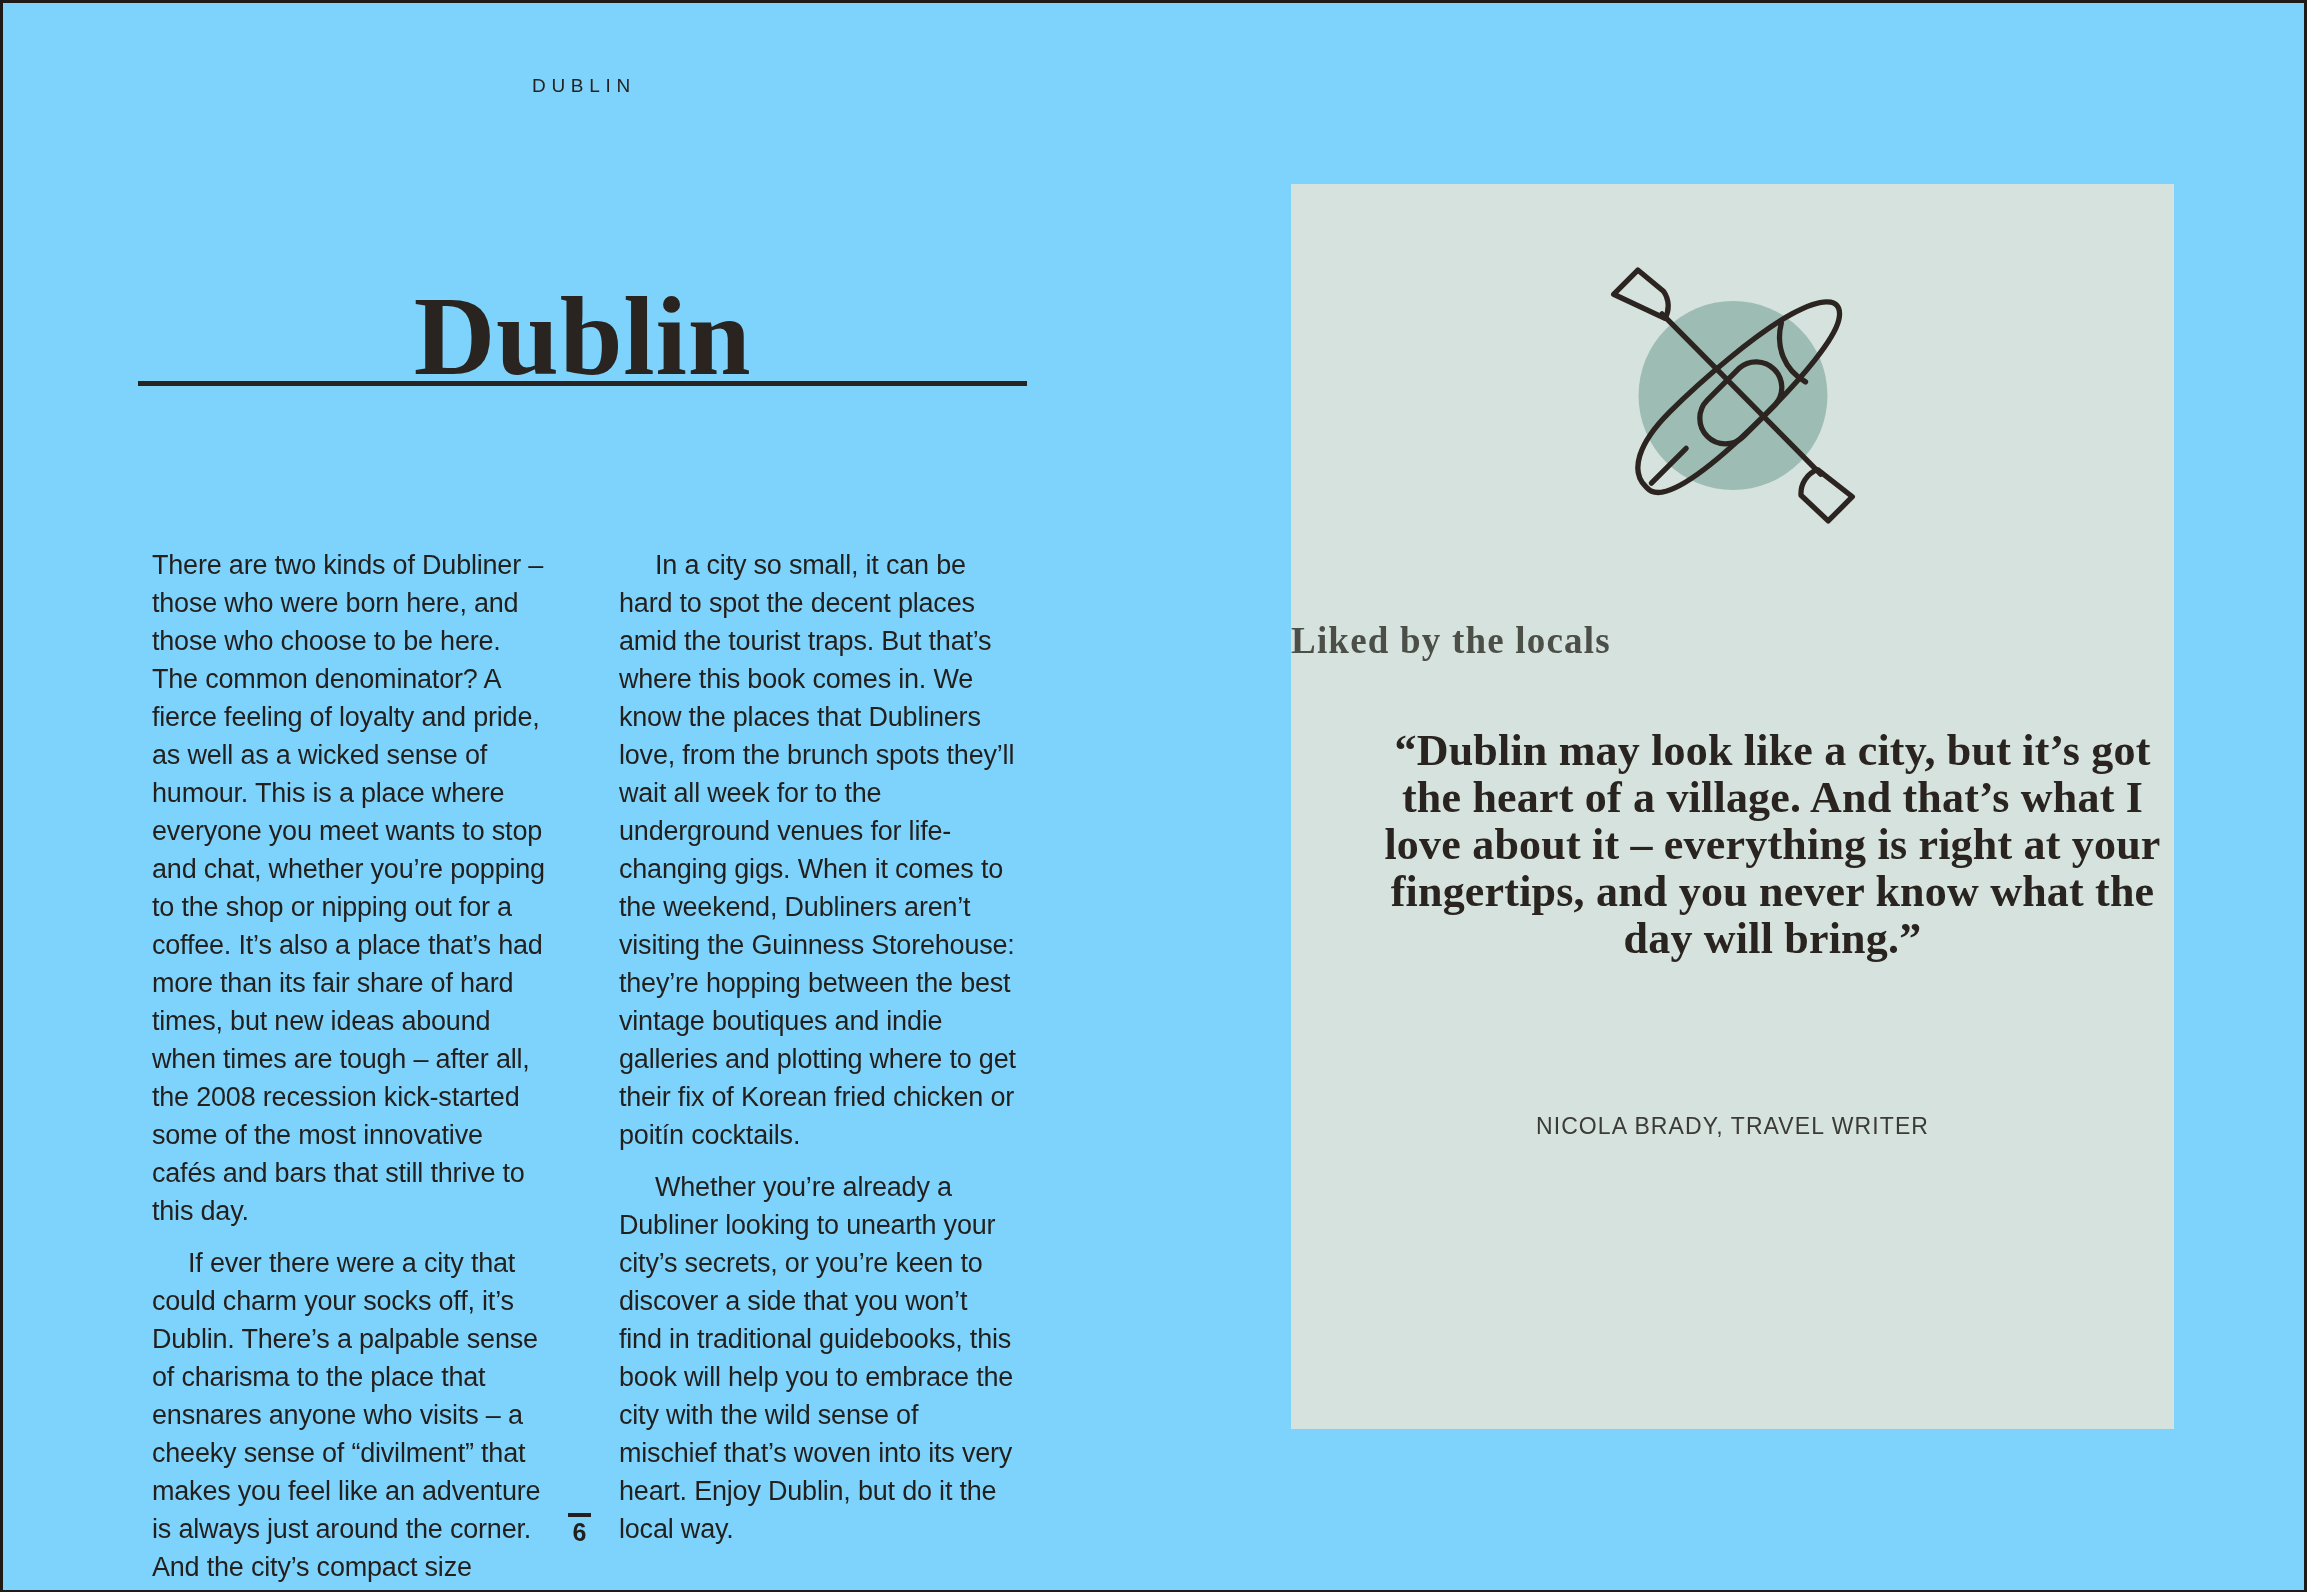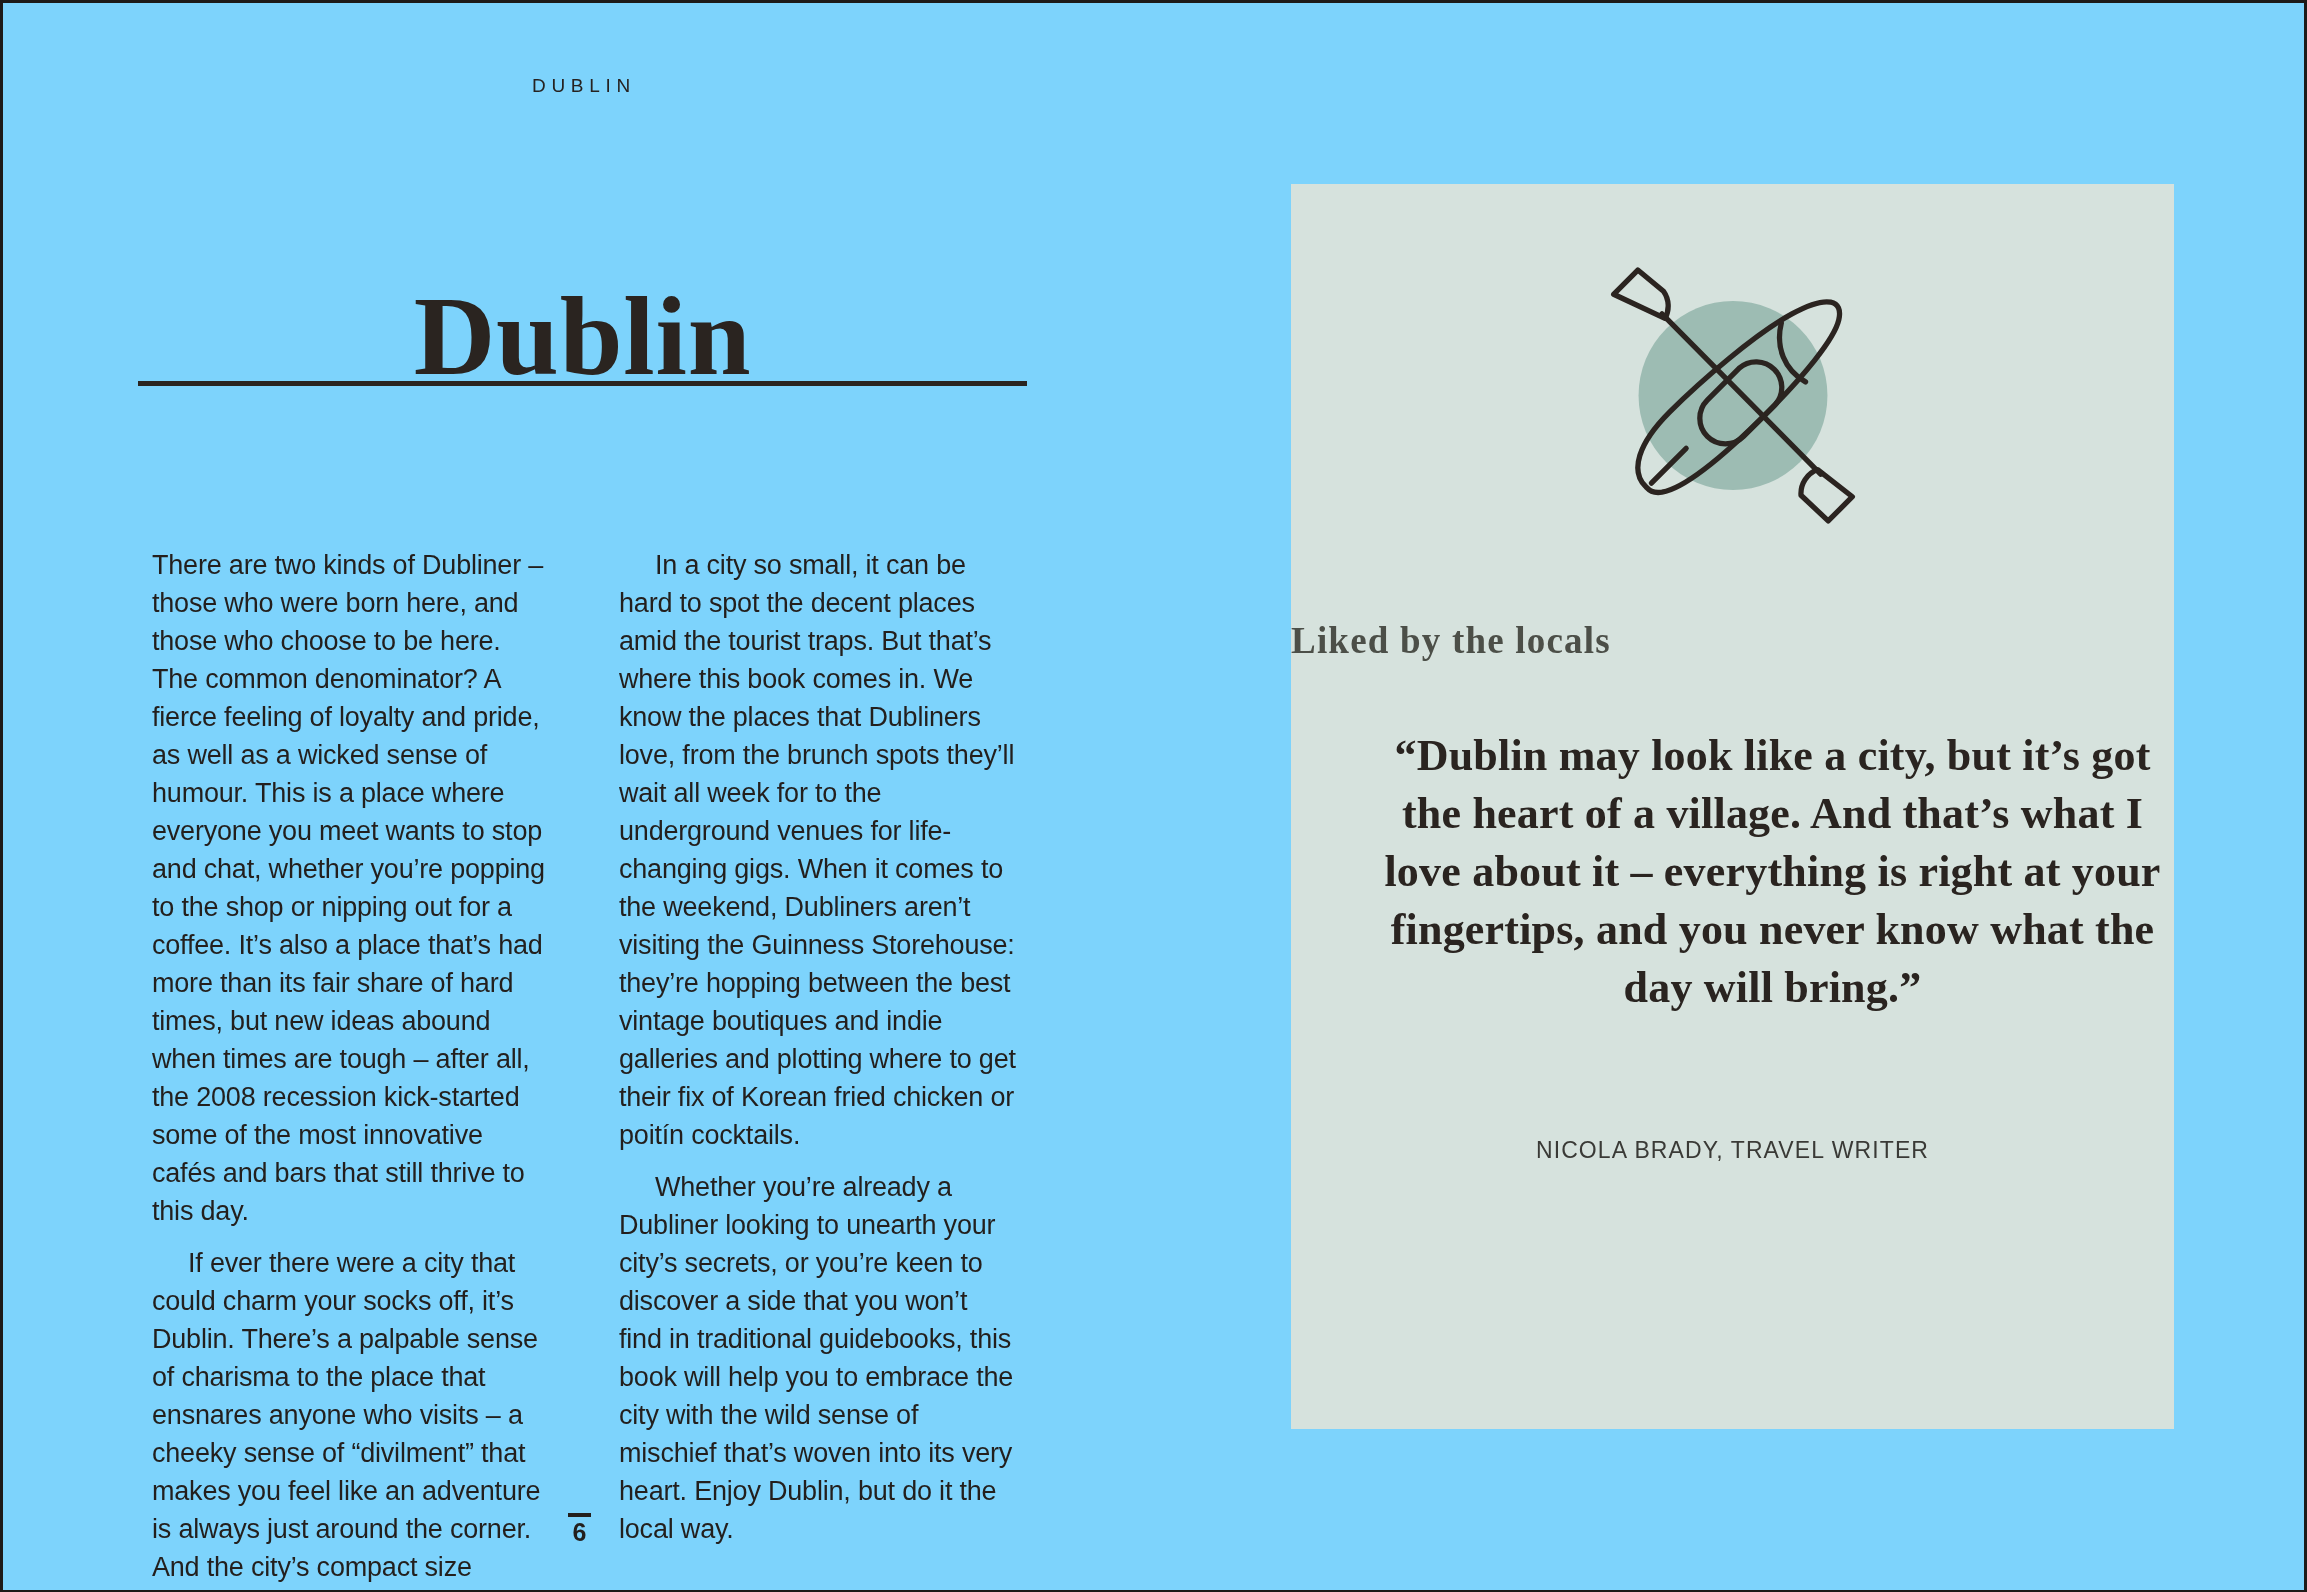--- a/index.html
+++ b/index.html
@@ -142,37 +142,36 @@
 
   #quote {
     position: absolute;
     left: 45px;
     top: 499px;
     width: 793px;
     text-align: center;
     font-family: "Liberation Serif", serif;
     font-weight: 700;
     font-size: 44px;
-    line-height: 58px;
+    line-height: 47px;
     letter-spacing: 0.2px;
     color: #2a2420;
   }
 
   #attribution {
     position: absolute;
     left: 0;
     top: 929px;
     width: 100%;
     text-align: center;
     font-family: "Liberation Sans", sans-serif;
     font-size: 23px;
     font-weight: 400;
     letter-spacing: 1.1px;
     color: #3a3a36;
-    margin-top: 24px;
   }
 
   
   .folio {
     position: absolute;
     bottom: 51px;
     width: 53px;
     text-align: center;
   }
   .folio .folio-rule {

